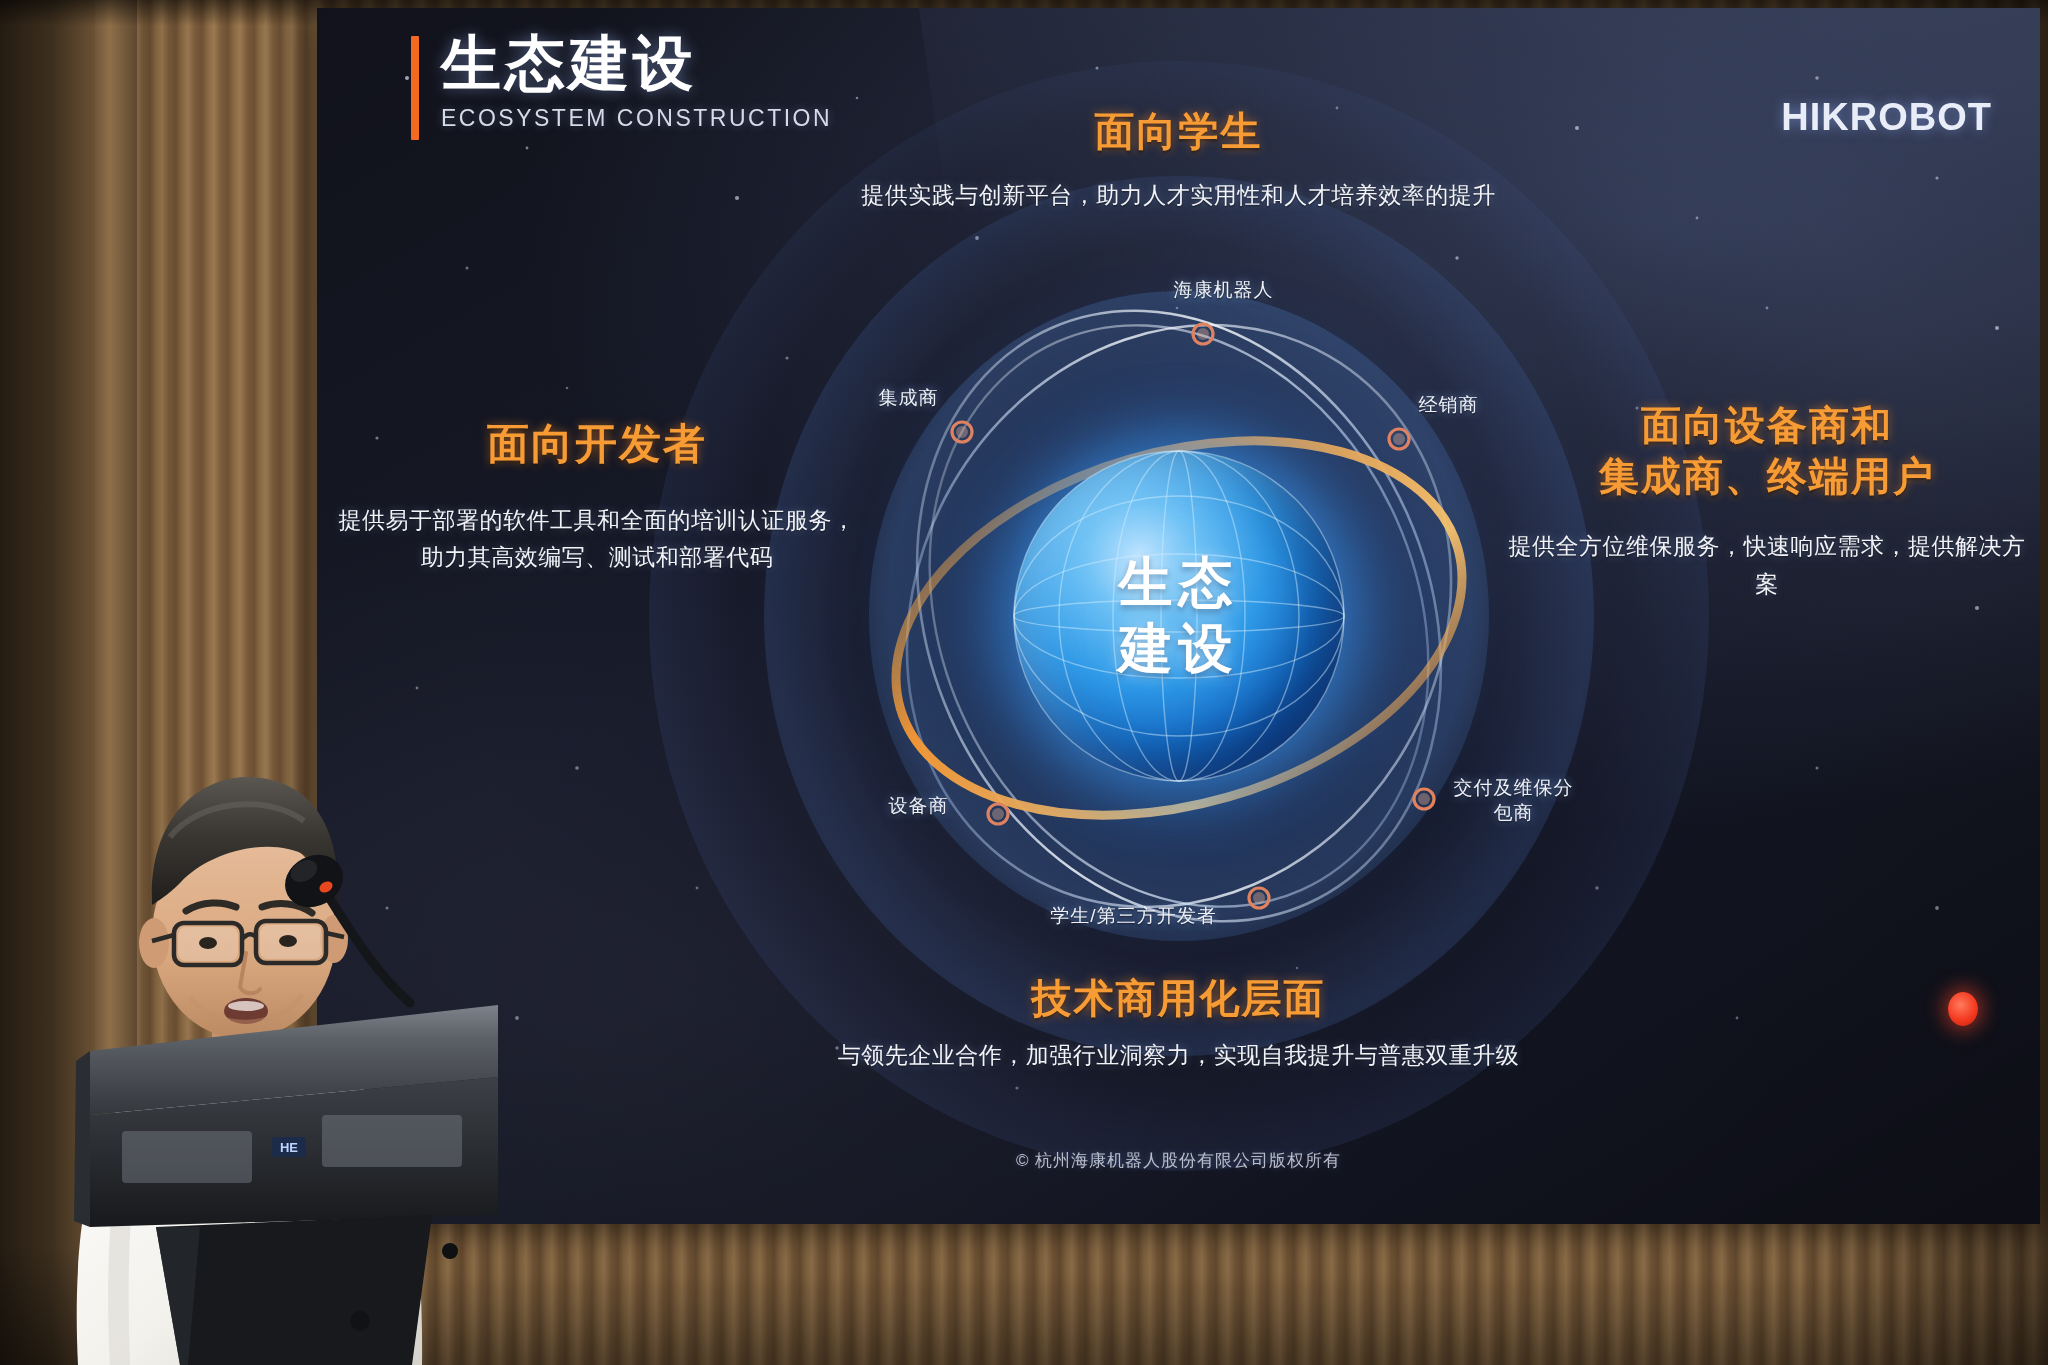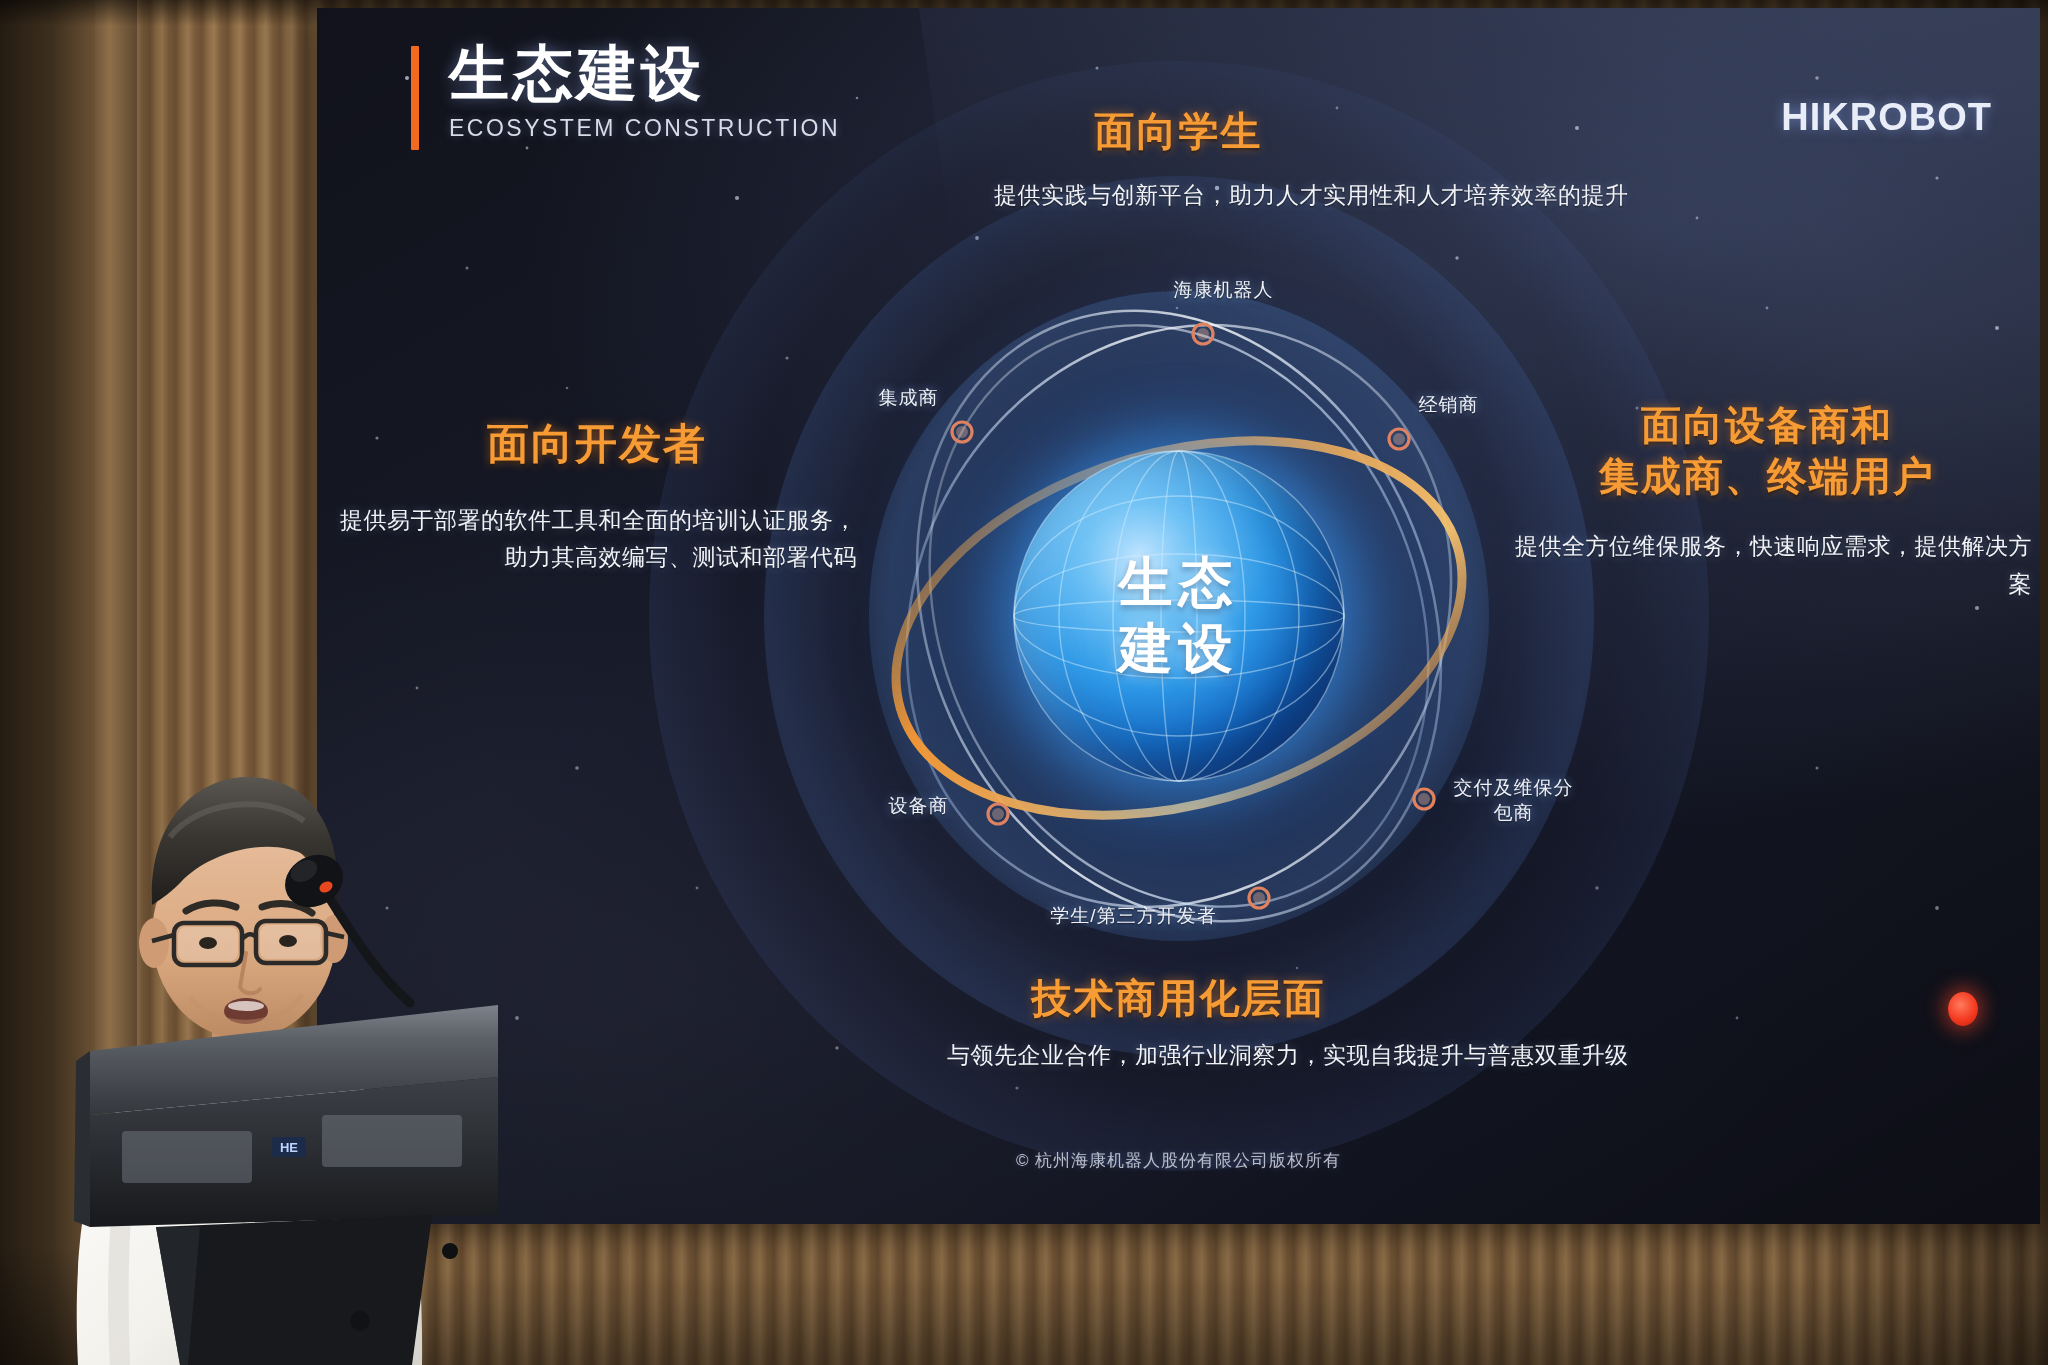--- a/index.html
+++ b/index.html
@@ -76,21 +76,21 @@
   #halo-mid {
     width:830px; height:880px;
     background:radial-gradient(ellipse at 50% 48%, rgba(70,110,185,.00) 55%, rgba(80,120,200,.20) 70%, rgba(30,45,90,.04) 88%);
   }
   #halo-inner {
     width:620px; height:650px;
     background:radial-gradient(ellipse at 50% 48%, rgba(80,140,220,.05) 40%, rgba(90,150,235,.22) 66%, rgba(20,40,80,0) 86%);
   }
 
   
-  #title-block { position:absolute; left:54px; top:34px; display:flex; gap:30px;padding-left:40px; }
+  #title-block { position:absolute; left:54px; top:24px; display:flex; gap:22px;padding-left:40px; }
   #title-bar { width:8px; height:104px; background:#f26a21; margin-top:4px; border-radius:1px; }
   #title-cn {
     font-size:60px; font-weight:bold; color:#ffffff; letter-spacing:4px;
     line-height:1.05; text-shadow:0 0 14px rgba(160,190,255,.45);
   }
   #title-en {
     font-size:23px; color:#d7dbe6; letter-spacing:2.5px; margin-top:10px; font-weight:500;
     text-shadow:0 0 8px rgba(160,190,255,.35);
   }
 
@@ -103,21 +103,20 @@
   }
 
   
   .sec-head {
     color:#f79b35; font-weight:bold; letter-spacing:2px;
     text-shadow:0 0 10px rgba(255,140,40,.55), 0 2px 3px rgba(0,0,0,.6);
   }
   .sec-desc {
     color:#f1f3f8; line-height:1.62; letter-spacing:.5px;
     text-shadow:0 0 8px rgba(170,200,255,.35), 0 1px 2px rgba(0,0,0,.7);
-    text-align:right;
   }
 
   #sec-top { position:absolute; left:50%; top:96px; transform:translateX(-50%); text-align:center; width:900px; }
   #sec-top .sec-head { font-size:40px; }
   #sec-top .sec-desc { font-size:23px; margin-top:18px; }
 
   #sec-left { position:absolute; left:20px; top:408px; width:520px; text-align:center; }
   #sec-left .sec-head { font-size:42px; }
   #sec-left .sec-desc { font-size:23px; margin-top:30px; }
 

